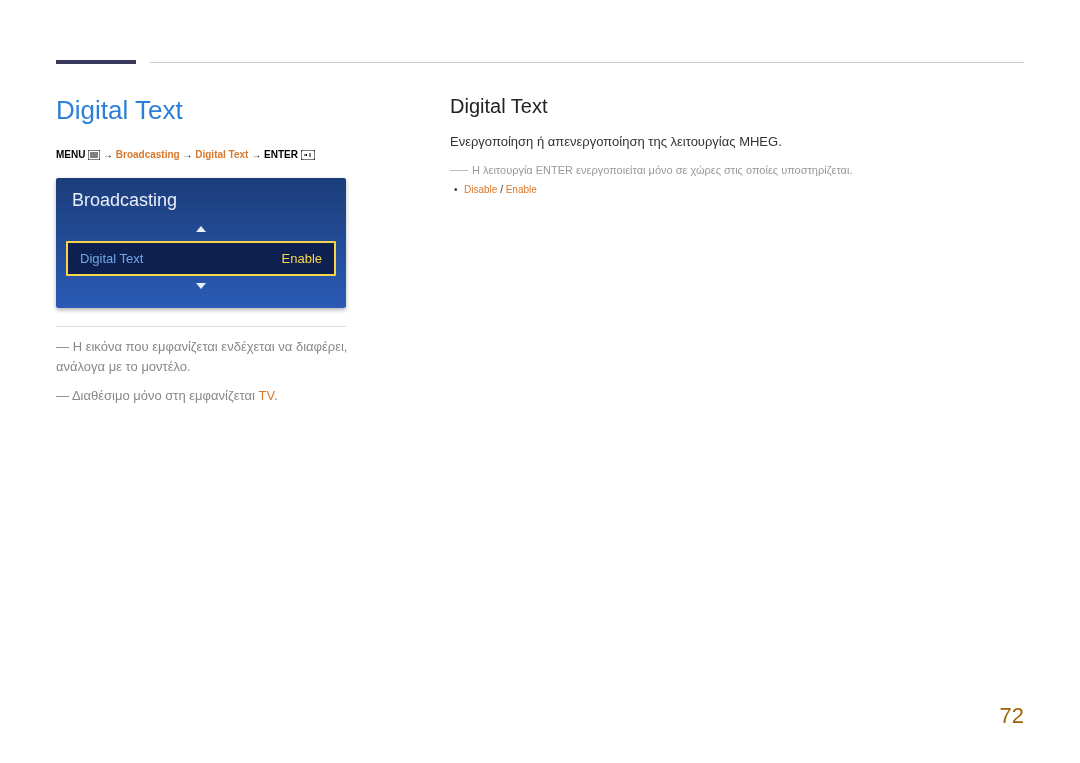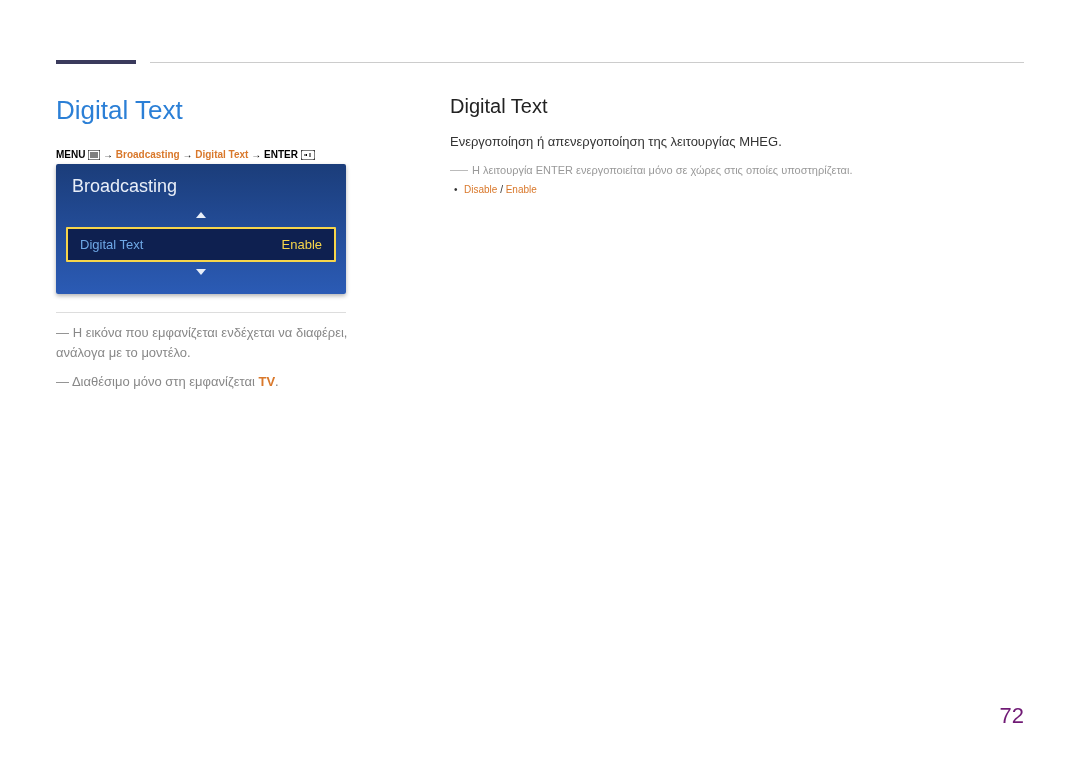--- a/index.html
+++ b/index.html
@@ -48,20 +48,21 @@
   .section-title-black {
     font-size: 20px;
     font-weight: 400;
     color: #222;
     margin-bottom: 14px;
   }
   .breadcrumb {
     font-size: 10px;
     font-weight: bold;
     color: #000;
+    margin-bottom: 14px;
     line-height: 1.4;
   }
   .breadcrumb .orange { color: #d9782b; }
   .breadcrumb .icon-inline { display: inline-block; vertical-align: -2px; }
   .menu-box {
     width: 290px;
     background: linear-gradient(180deg,#1b3d7a 0%, #2b5bb5 100%);
     border-radius: 2px;
     padding-bottom: 10px;
     box-shadow: 0 2px 4px rgba(0,0,0,0.3);
@@ -95,21 +96,21 @@
     width: 290px;
     height: 1px;
     background: #ddd;
   }
   .footnote {
     font-size: 13px;
     color: #888;
     margin-top: 10px;
     line-height: 1.5;
   }
-  .footnote .tv { color: #d9782b; font-weight: bold; text-align: center; }
+  .footnote .tv { color: #d9782b; font-weight: normal; text-align: center; }
   .right-para {
     font-size: 13px;
     color: #333;
     margin-bottom: 10px;
     line-height: 1.5;
   }
   .right-note {
     font-size: 11px;
     color: #999;
     line-height: 1.5;
@@ -129,21 +130,21 @@
     left: 4px;
     top: 0;
     color: #333;
   }
   .right-bullet .orange { color: #d9782b; }
   .page-number {
     position: absolute;
     right: 56px;
     bottom: 34px;
     font-size: 22px;
-    color: #701a75;
+    color: #a16207;
     font-weight: 300;
   }
   .chevron {
     display:inline-block;
     width:0; height:0;
     border-left:5px solid transparent;
     border-right:5px solid transparent;
   }
   .chevron.up { border-bottom:6px solid #e8eef8;}
   .chevron.down { border-top:6px solid #e8eef8;}

